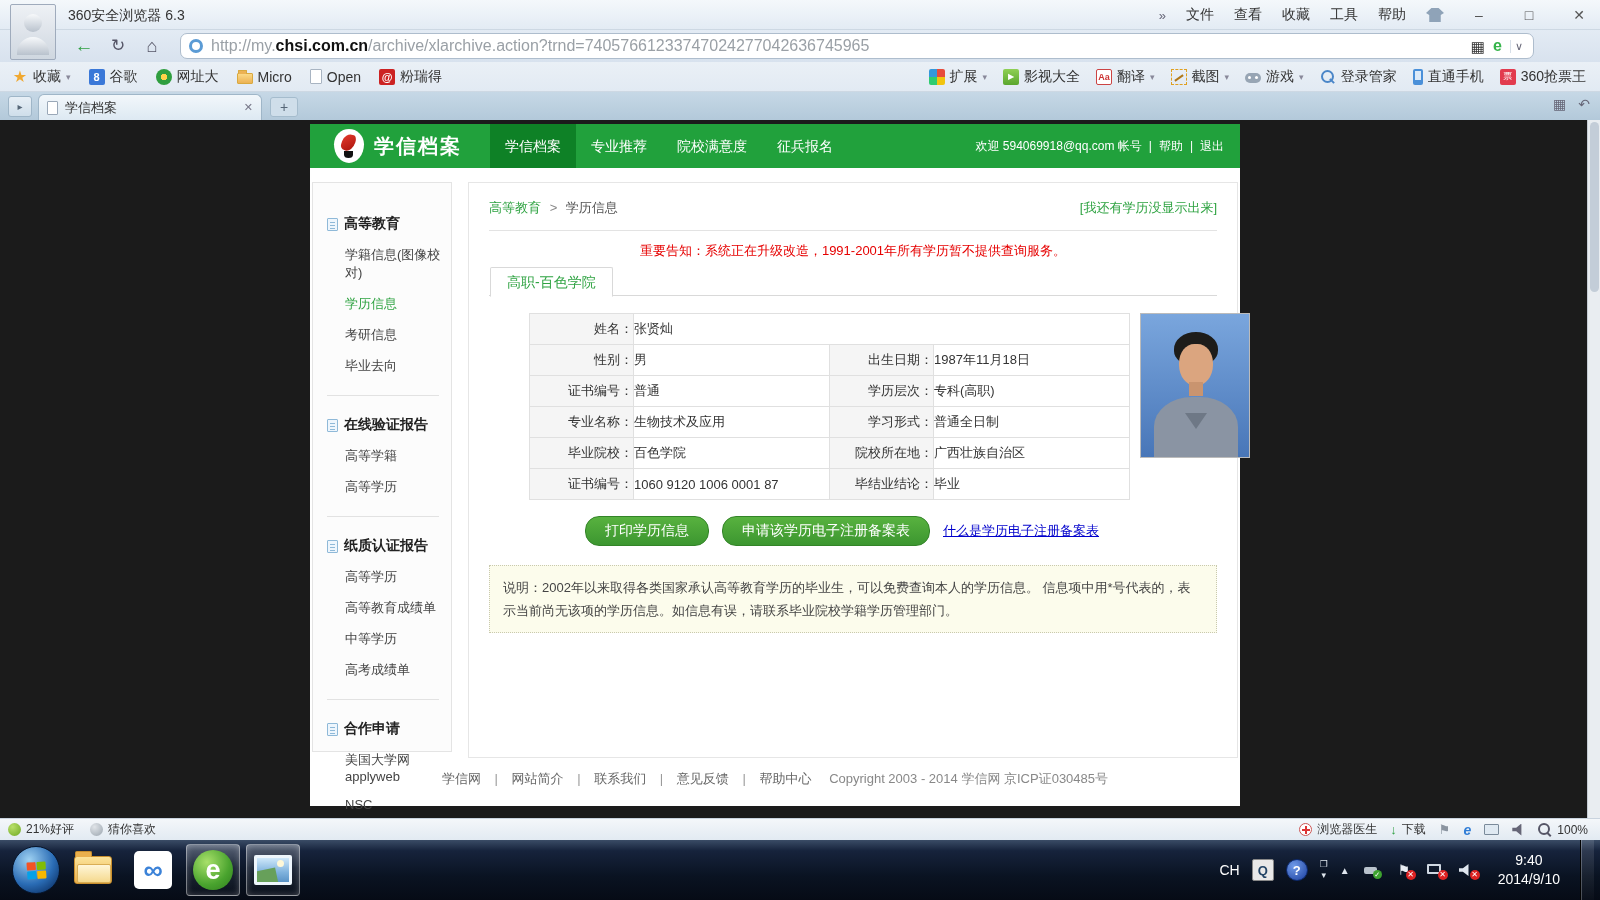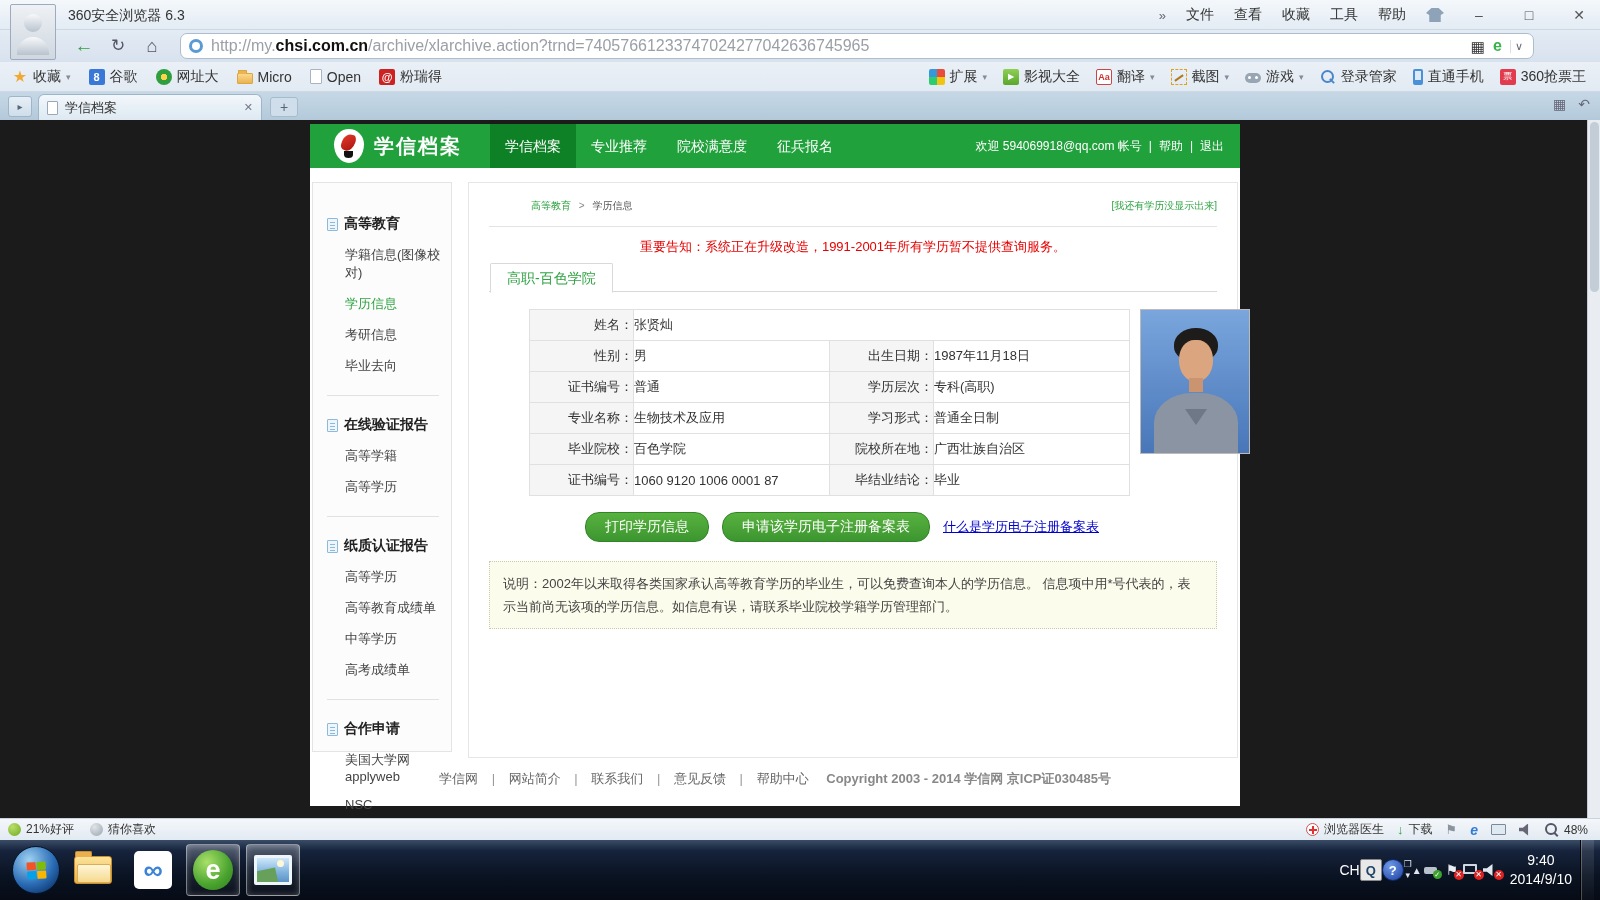--- a/index.html
+++ b/index.html
@@ -124,21 +124,21 @@
   .doc-icon { width:11px; height:13px; background:#eef6fd; border:1px solid #8fb9d8; border-radius:1px; position:relative; flex:none; }
   .doc-icon:before { content:""; position:absolute; left:2px; top:3px; width:5px; height:1px; background:#8fb9d8;
     box-shadow:0 3px 0 #8fb9d8, 0 6px 0 #8fb9d8; }
   .side-item { margin:13px 0 0 18px; color:#444; cursor:pointer; }
   .side-item.active { color:#2fa342; }
   .side-divider { border-top:1px solid #e2e2e2; margin:20px 12px 20px 0; }
 
   
   #main { position:absolute; left:158px; top:58px; width:770px; height:576px; background:#fff;
     border:1px solid #e6e6e6; padding:16px 20px; }
-  .crumb-row { display:flex; justify-content:space-between; font-size:10px; align-items:center;margin-left:42px; }
+  .crumb-row { display:flex; justify-content:space-between; font-size:13px; align-items:center; }
   .crumb-row .green-link { color:#2fa342; text-decoration:none; }
   .crumb-sep { color:#888; margin:0 5px; }
   .crumb-current { color:#555; }
   .crumb-hr { border:none; border-top:1px solid #e3e3e3; margin-top:13px; }
   .alert { text-align:center; color:#e60000; font-size:13px; margin:11px 0 6px; }
   .tabstrip { border-bottom:1px solid #d9d9d9; height:30px; margin-top:2px; }
   .record-tab { display:inline-block; height:30px; line-height:29px; padding:0 16px; margin-left:1px;
     background:#fff; border:1px solid #d9d9d9; border-bottom:1px solid #fff; border-radius:2px 2px 0 0;
     color:#2fa342; font-size:14px; position:relative; top:1px; }
 
@@ -164,21 +164,21 @@
     background:linear-gradient(#58b23f,#3c9630); cursor:pointer;
     font-family:"Liberation Sans","DejaVu Sans",sans-serif; }
   .blue-link { font-size:13px; color:#0000cc; }
 
   .note-box { margin-top:19px; border:1px dotted #c9c9ae; background:#fcfcec; padding:10px 13px;
     font-size:13px; color:#444; line-height:23px; }
 
   #site-footer { position:absolute; left:0; bottom:18px; width:100%; text-align:center; font-size:13px; color:#666; }
   #site-footer a { color:#666; text-decoration:none; }
   #site-footer .sep { color:#999; margin:0 10px; }
-  #site-footer .copyright { color:#888; margin-left:14px;font-weight:bold; }
+  #site-footer .copyright { color:#888; margin-left:14px; }
 
   
   #statusbar { position:absolute; top:818px; left:0; width:1600px; height:22px;
     background:linear-gradient(#f4f7fa,#e2eaf2); border-top:1px solid #c9d3de;
     display:flex; align-items:center; font-size:12px; color:#333; }
   .sb-left { display:flex; align-items:center; gap:16px; padding-left:8px; }
   .sb-right { margin-left:auto; display:flex; align-items:center; gap:13px; padding-right:12px; }
   .sb-item { display:flex; align-items:center; gap:5px; }
   .dot { width:13px; height:13px; border-radius:50%; flex:none; }
   .dot.green { background:radial-gradient(circle at 35% 30%,#b9e06a,#6ea823); }
@@ -222,21 +222,21 @@
   .tb-cloud { width:38px; height:38px; background:#fff; border-radius:5px; display:flex; align-items:center;
     justify-content:center; color:#3b82d8; font-size:27px; font-weight:bold; position:relative; }
   .tb-e { width:40px; height:40px; border-radius:50%; background:radial-gradient(circle at 35% 30%,#a8e06a,#49a32e 60%,#2f7d1e);
     color:#fff; font-size:27px; font-weight:bold; display:flex; align-items:center; justify-content:center; }
   .tb-pic { width:38px; height:30px; background:linear-gradient(#cfe8fa,#7fb2dd 60%,#5a93c6); border:3px solid #eef6fc;
     border-radius:2px; position:relative; overflow:hidden; }
   .tb-pic:before { content:""; position:absolute; bottom:-4px; left:-6px; width:26px; height:16px;
     background:#67a05a; transform:rotate(-12deg); }
   .tb-pic:after { content:""; position:absolute; top:2px; right:5px; width:7px; height:7px; border-radius:50%; background:#fff8d8; }
 
-  .tray { margin-left:auto; display:flex; align-items:center; color:#fff; padding-right:6px; }
+  .tray { margin-left:auto; display:flex; align-items:center; gap:12px; color:#fff; padding-right:6px; }
   .tray-lang { font-size:14px; }
   .tray-q { width:22px; height:22px; background:#e8e8e8; border:1px solid #888; border-radius:2px;
     color:#246; font-size:13px; font-weight:bold; display:flex; align-items:center; justify-content:center; }
   .tray-help { width:22px; height:22px; border-radius:50%; background:radial-gradient(circle at 35% 30%,#6f9ae8,#1b3f9e);
     border:1px solid #0d2a6e; color:#fff; font-size:13px; font-weight:bold; display:flex; align-items:center; justify-content:center; }
   .tray-stack { display:flex; flex-direction:column; align-items:center; line-height:1; gap:2px; font-size:9px; color:#dfe6ee; }
   .tray-up { font-size:10px; color:#dfe6ee; }
   .mini { position:relative; width:20px; height:18px; }
   .mini .base { position:absolute; inset:0; display:flex; align-items:center; justify-content:center;
     font-size:14px; color:#e8edf3; }
@@ -545,21 +545,21 @@
       <span class="sb-item">
         <span class="dl-arrow">↓</span>
         <span>下载</span>
       </span>
       <span class="flag-glyph">⚑</span>
       <span class="sb-ie">e</span>
       <span class="mon-icon"></span>
       <span class="spk-icon"></span>
       <span class="sb-item">
         <span class="zoom-icon"></span>
-        <span>48%</span>
+        <span>100%</span>
       </span>
     </div>
   </div>
 
   <div id="taskbar">
     <div class="orb">
       <span class="winflag">
           <i></i>
           <i></i>
           <i></i>

